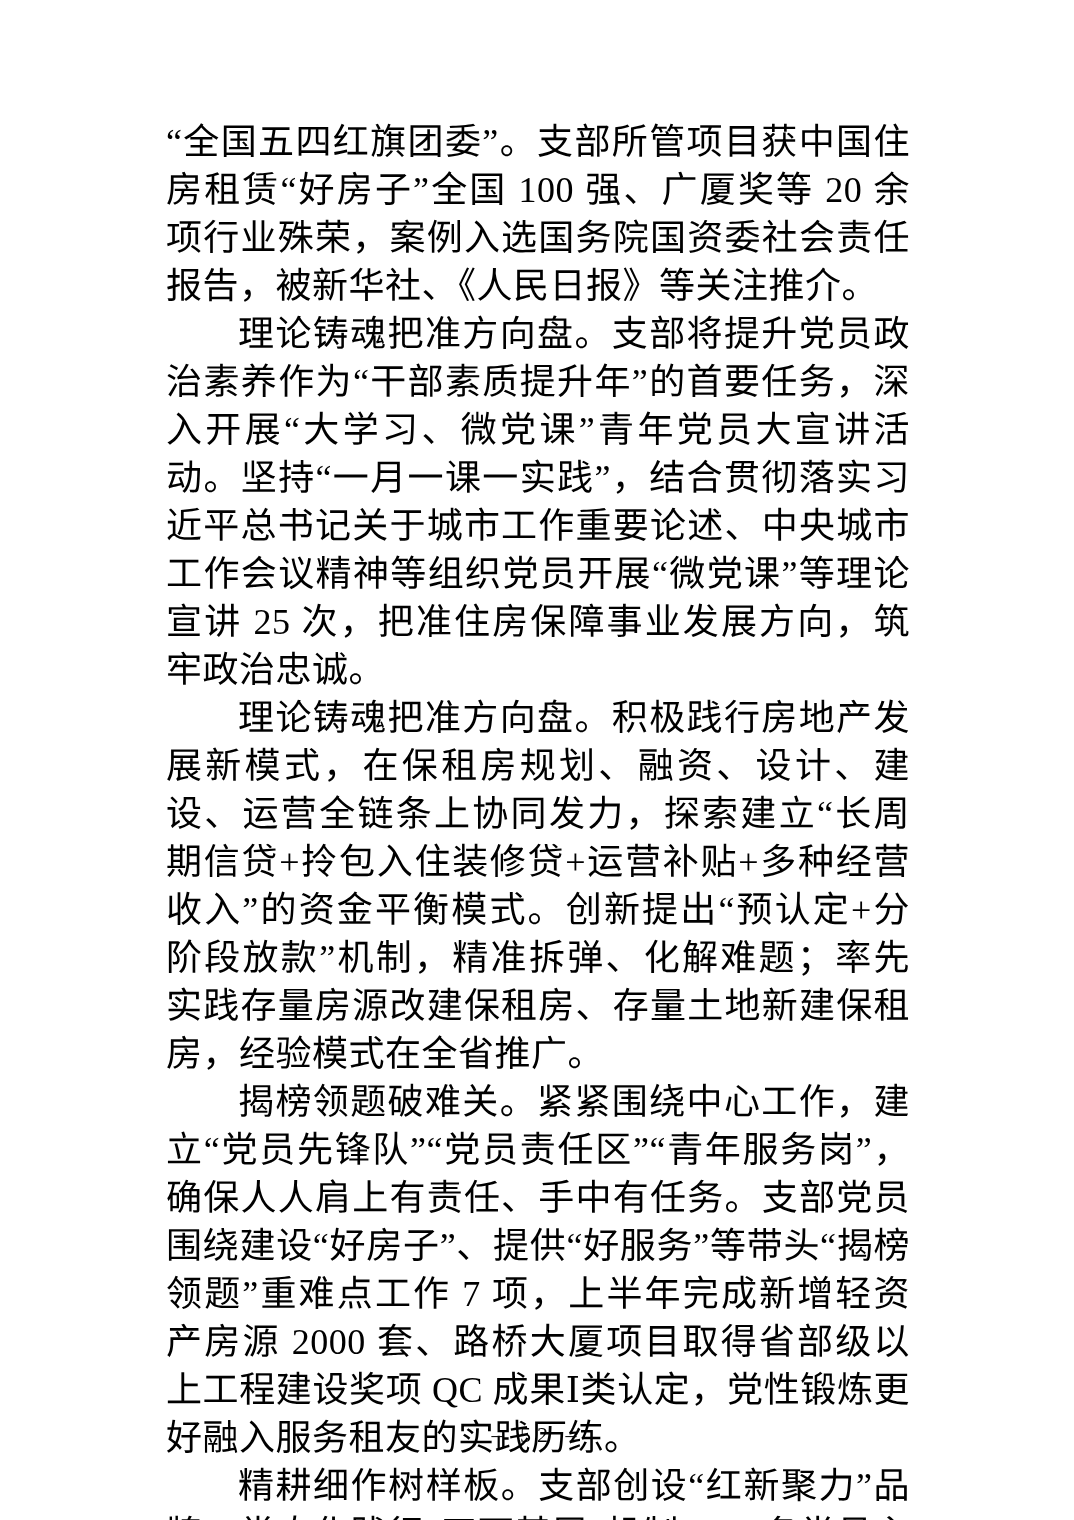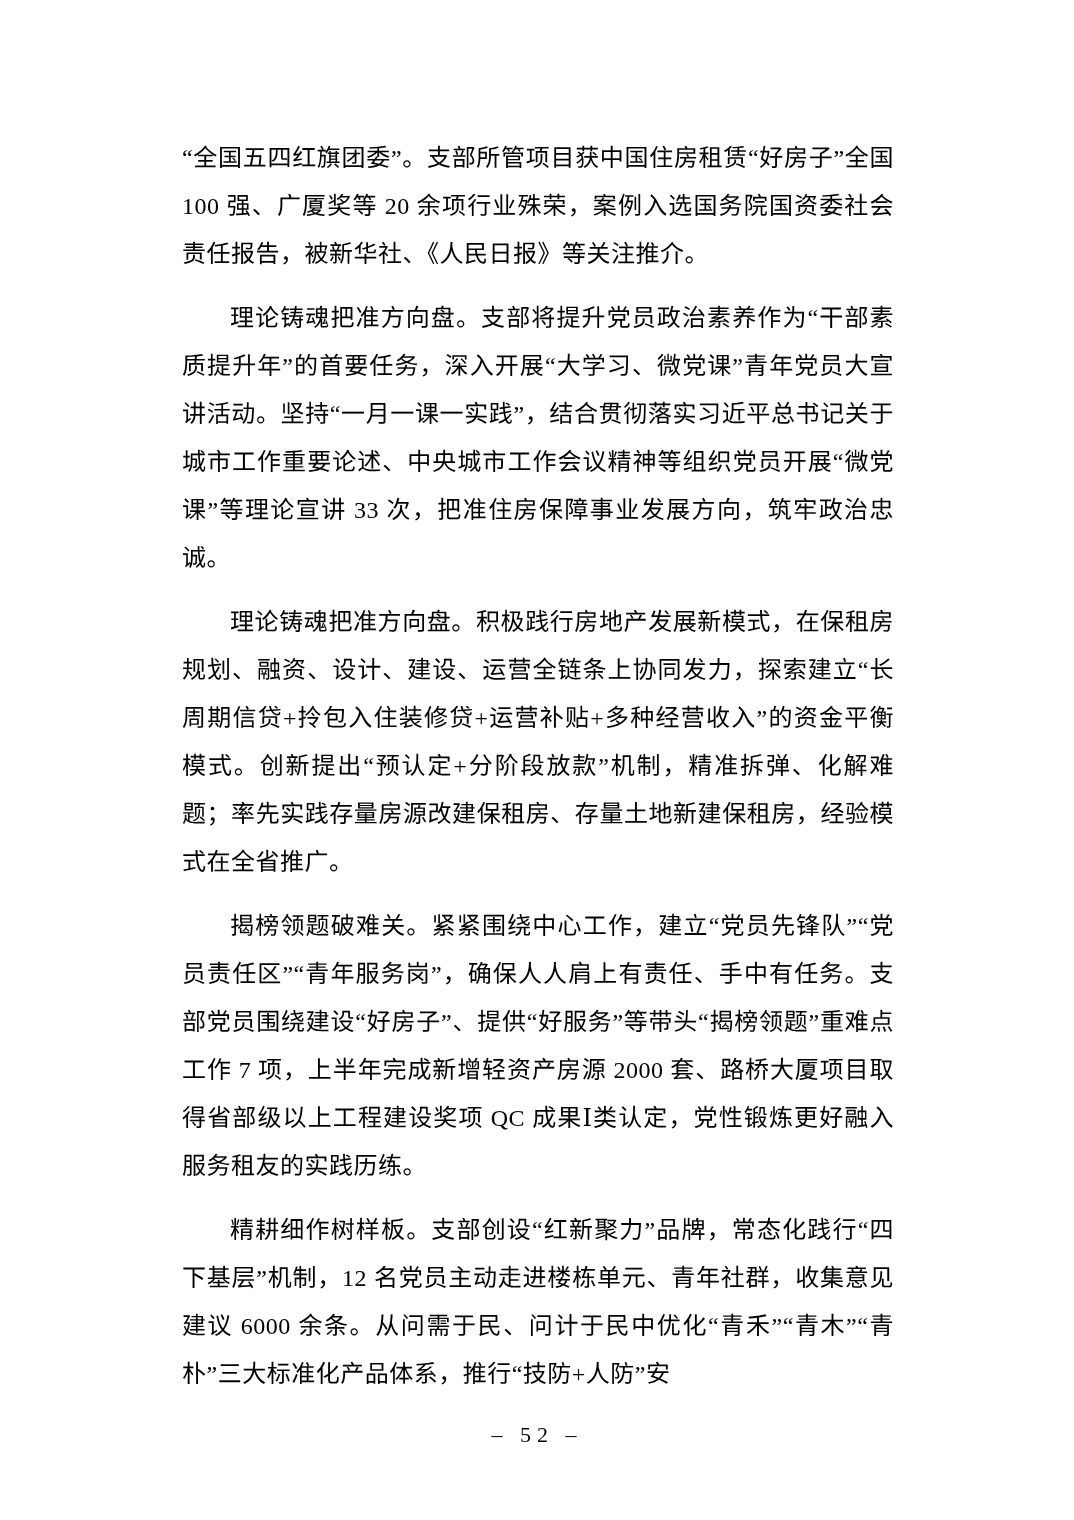--- a/index.html
+++ b/index.html
@@ -17,22 +17,22 @@
     font-family: "Liberation Serif", "DejaVu Serif", serif;
     color: #000000;
   }
   .text-block {
     position: absolute;
     top: 118px;
     left: 166px;
     width: 744px;
   }
   .text-block p {
-    margin: 16px;
-    font-size: 24px;
+    margin: 0;
+    font-size: 36px;
     line-height: 48px;
     text-align: justify;
     text-justify: inter-ideograph;
     word-break: break-all;
     text-indent: 2em;
     letter-spacing: 0.5px;
   }
   .text-block p.continuation {
     text-indent: 0;
   }
@@ -46,20 +46,20 @@
     letter-spacing: 6px;
     color: #000000;
   }
 </style>
 </head>
 <body>
 
 <div class="page">
   <div class="text-block">
     <p class="continuation">“全国五四红旗团委”。支部所管项目获中国住房租赁“好房子”全国 100 强、广厦奖等 20 余项行业殊荣，案例入选国务院国资委社会责任报告，被新华社、《人民日报》等关注推介。</p>
-    <p>理论铸魂把准方向盘。支部将提升党员政治素养作为“干部素质提升年”的首要任务，深入开展“大学习、微党课”青年党员大宣讲活动。坚持“一月一课一实践”，结合贯彻落实习近平总书记关于城市工作重要论述、中央城市工作会议精神等组织党员开展“微党课”等理论宣讲 33 次，把准住房保障事业发展方向，筑牢政治忠诚。</p>
+    <p>理论铸魂把准方向盘。支部将提升党员政治素养作为“干部素质提升年”的首要任务，深入开展“大学习、微党课”青年党员大宣讲活动。坚持“一月一课一实践”，结合贯彻落实习近平总书记关于城市工作重要论述、中央城市工作会议精神等组织党员开展“微党课”等理论宣讲 25 次，把准住房保障事业发展方向，筑牢政治忠诚。</p>
     <p>理论铸魂把准方向盘。积极践行房地产发展新模式，在保租房规划、融资、设计、建设、运营全链条上协同发力，探索建立“长周期信贷+拎包入住装修贷+运营补贴+多种经营收入”的资金平衡模式。创新提出“预认定+分阶段放款”机制，精准拆弹、化解难题；率先实践存量房源改建保租房、存量土地新建保租房，经验模式在全省推广。</p>
     <p>揭榜领题破难关。紧紧围绕中心工作，建立“党员先锋队”“党员责任区”“青年服务岗”，确保人人肩上有责任、手中有任务。支部党员围绕建设“好房子”、提供“好服务”等带头“揭榜领题”重难点工作 7 项，上半年完成新增轻资产房源 2000 套、路桥大厦项目取得省部级以上工程建设奖项 QC 成果Ⅰ类认定，党性锻炼更好融入服务租友的实践历练。</p>
     <p>精耕细作树样板。支部创设“红新聚力”品牌，常态化践行“四下基层”机制，12 名党员主动走进楼栋单元、青年社群，收集意见建议 6000 余条。从问需于民、问计于民中优化“青禾”“青木”“青朴”三大标准化产品体系，推行“技防+人防”安</p>
   </div>
 
   <div class="page-footer">– 52 –</div>
 </div>
 
 </body></html>

